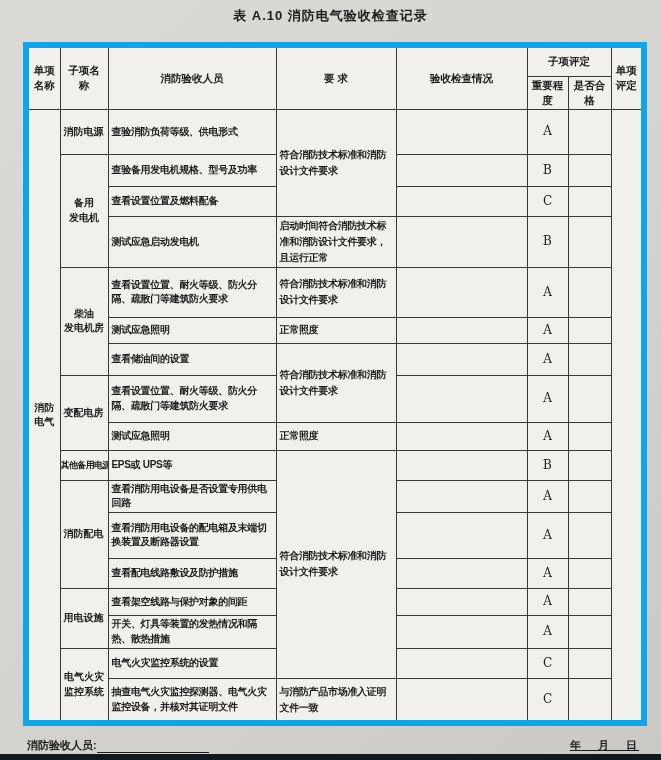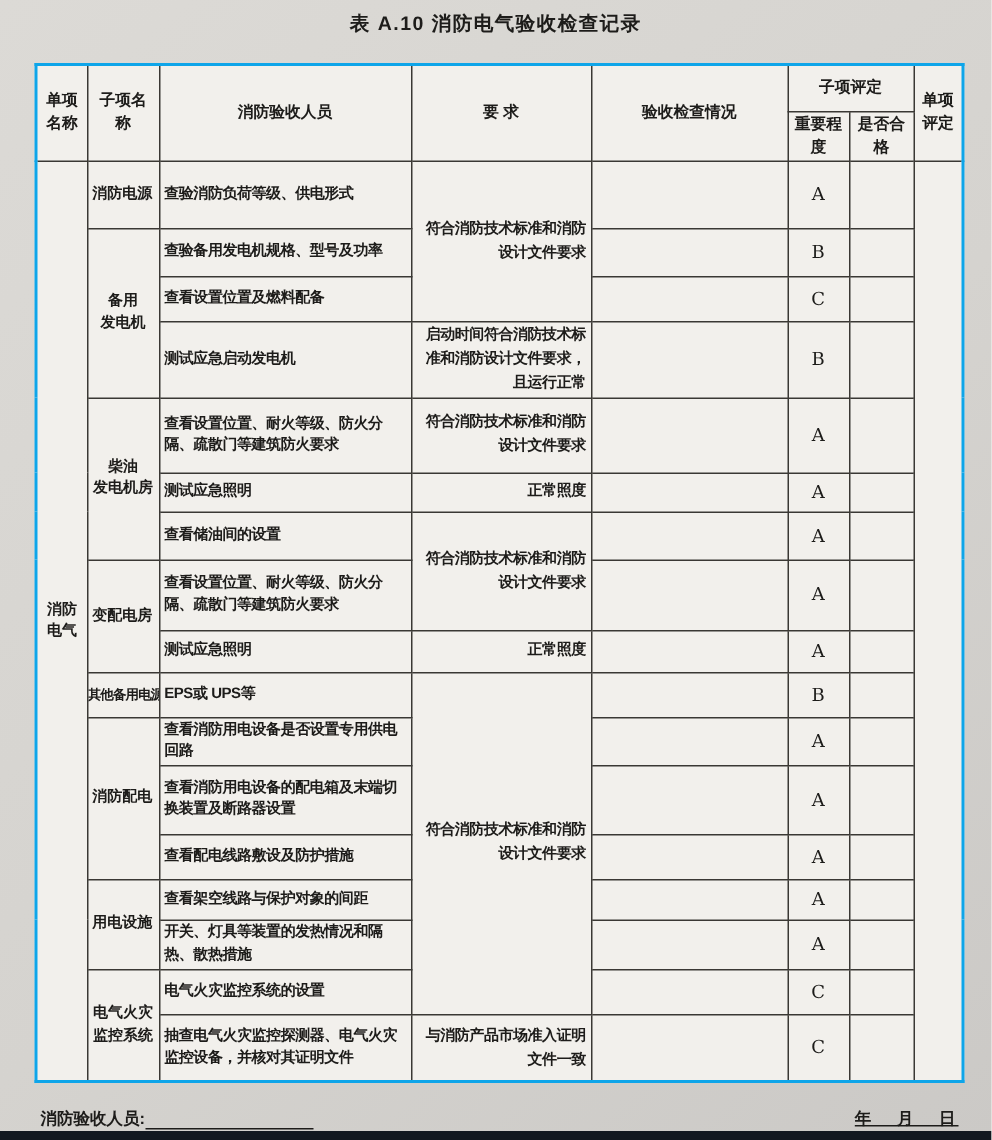--- a/index.html
+++ b/index.html
@@ -12,34 +12,34 @@
     overflow:hidden;
   }
   .title {
     position:absolute; top:7px; left:0; width:661px;
     text-align:center; font-size:13px; font-weight:bold; letter-spacing:1px;
   }
   table.form {
     position:absolute; left:23px; top:42px; width:618px; height:671px;
     border-collapse:collapse; table-layout:fixed;
     background:#f2f0ec;
-    border:2px solid #0ea5e9;
+    border:6px solid #0ea5e9;
   }
   td, th {
     border:1px solid #3a3834;
     padding:1px 3px;
     font-size:10px; font-weight:600;
     vertical-align:middle;
     overflow:hidden;
     line-height:1.45;
   }
   th { text-align:center; font-size:10.5px; }
   .pre { white-space:pre-line; text-align:center; }
   .content { text-align:left; letter-spacing:-0.3px; }
-  .req { text-align:right; letter-spacing:-0.3px; line-height:1.6;margin-left:32px; }
+  .req { text-align:left; letter-spacing:-0.3px; line-height:1.6;margin-left:32px; }
   .grade {
     text-align:center;
     font-family:"DejaVu Serif", serif;
     font-weight:normal; font-size:12px;
   }
   .sub { text-align:left; }
   .sub-tight { text-align:center; font-size:9px; letter-spacing:-0.6px; white-space:nowrap; padding:1px 0; }
   .footer-row { position:absolute; top:738px; left:0; width:661px; height:16px; font-size:11px; font-weight:bold;padding-left:26px; }
   .f-left { position:absolute; left:27px; top:0; }
   .f-mid { position:absolute; left:256px; top:0;margin-top:26px; }

